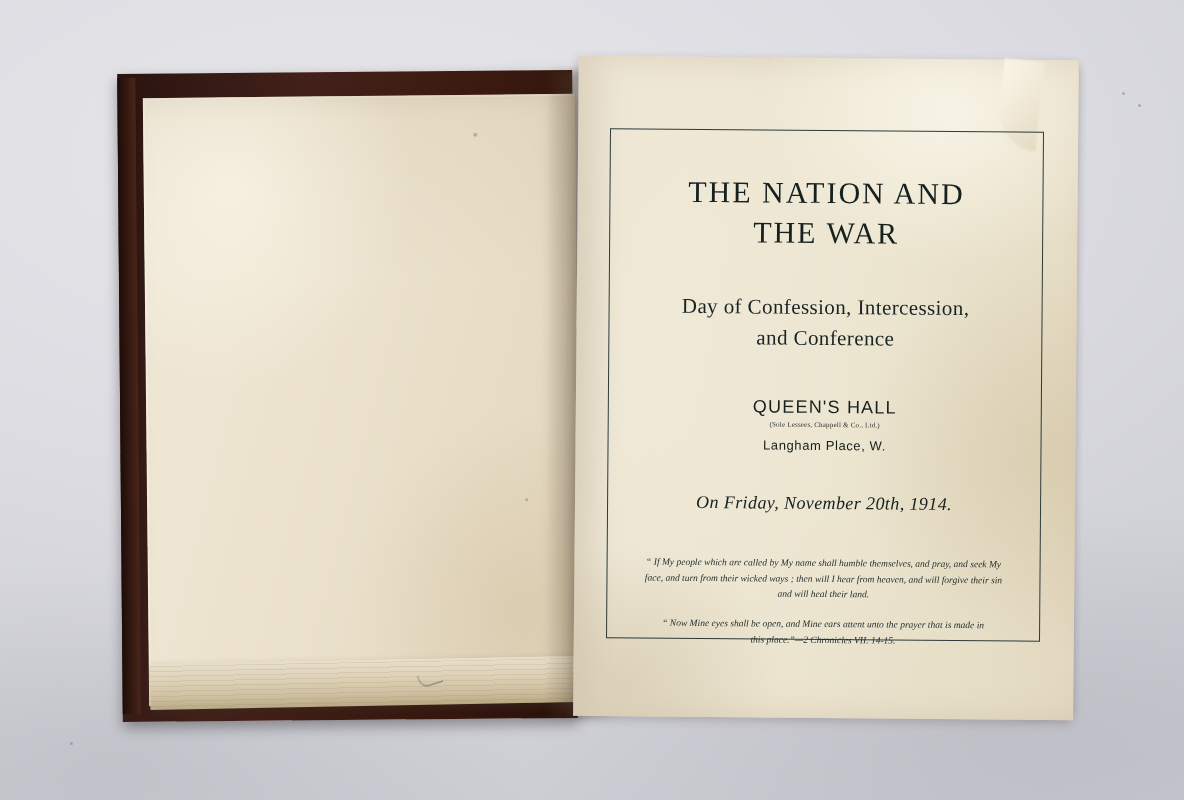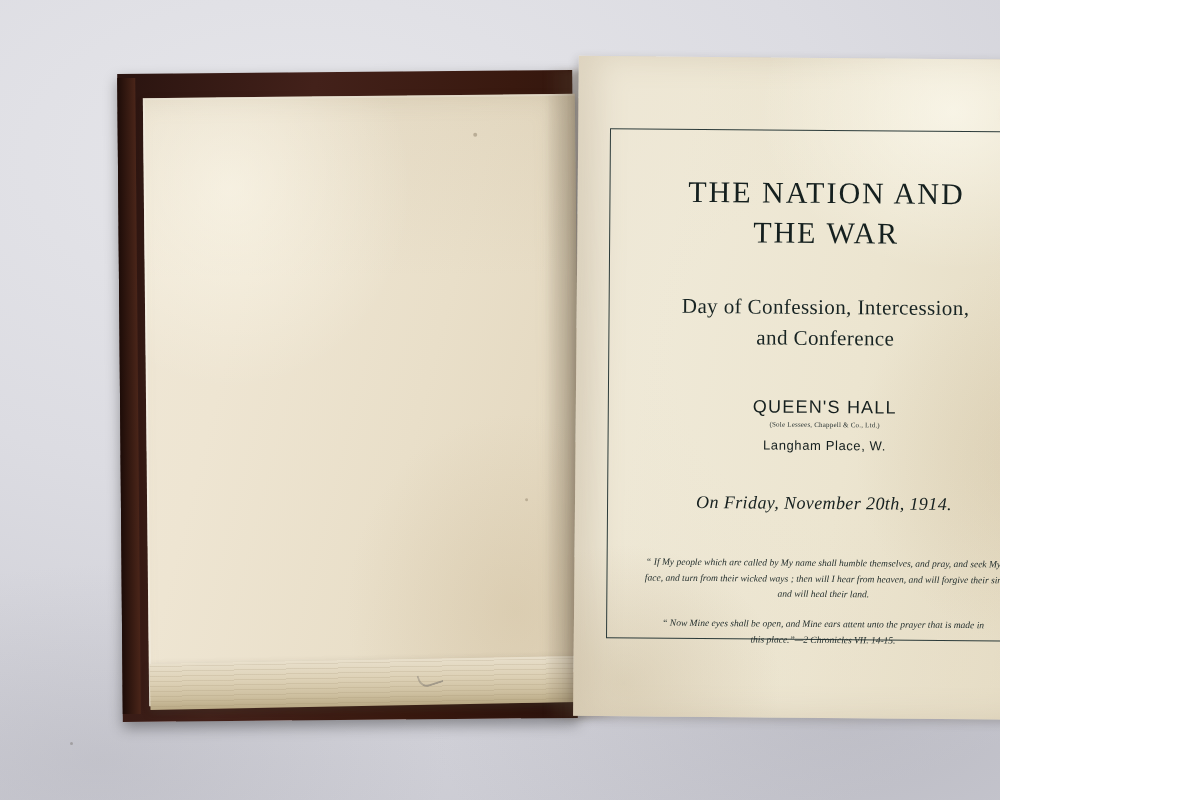--- a/index.html
+++ b/index.html
@@ -2,21 +2,21 @@
 <html><head>
 <meta charset="utf-8">
 <style>
   html, body {
     margin: 0;
     padding: 0;
     background: #ffffff;
   }
   #page {
     position: relative;
-    width: 1000px;
+    width: 1184px;
     height: 800px;
     overflow: hidden;
     background: #d9d9de;
     font-family: "Liberation Serif", serif;
   }
 
   
   .backdrop {
     position: absolute;
     inset: 0;

